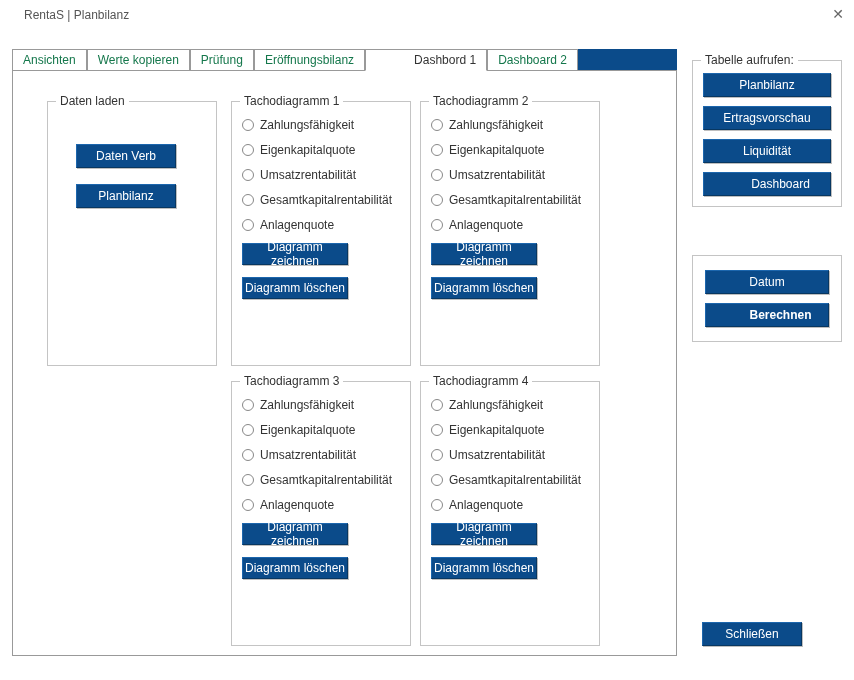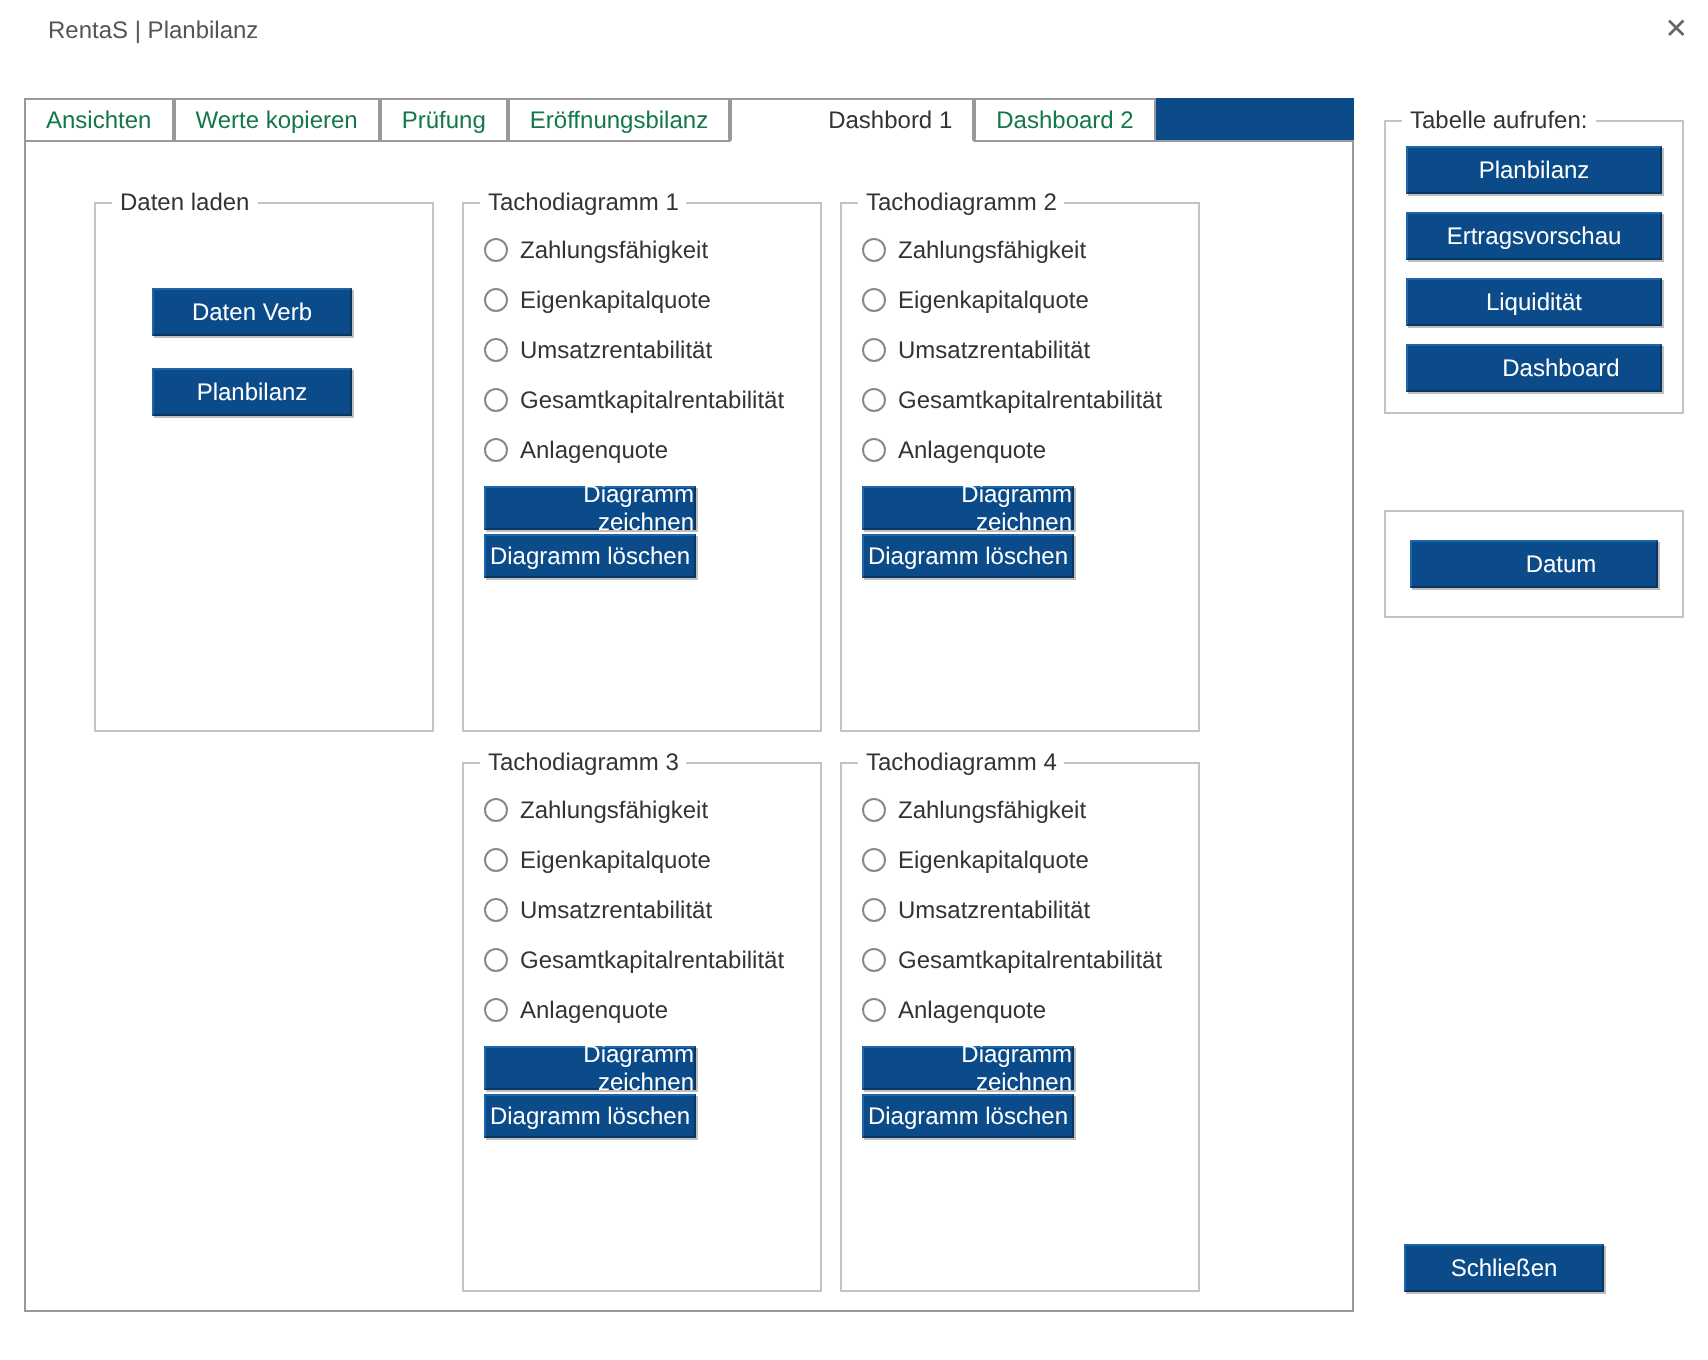--- a/index.html
+++ b/index.html
@@ -163,21 +163,21 @@
   
   .tacho-inner {
     position: absolute;
     left: 10px;
     top: 16px;
     right: 10px;
   }
   .tacho-btns {
     margin-top: 6px;
   }
-  .tacho-btns .btn { margin-bottom: 2px; text-align: right; }
+  .tacho-btns .btn { margin-bottom: 12px; }
 </style>
 </head>
 <body>
 
 <div class="title-bar">
   <span>RentaS | Planbilanz</span>
   <span class="close-x">✕</span>
 </div>
 
 <div class="main-area">
@@ -328,16 +328,17 @@
   <div class="rp-group">
     <div class="rp-title">Tabelle aufrufen:</div>
     <div class="rp-btn">Planbilanz</div>
     <div class="rp-btn">Ertragsvorschau</div>
     <div class="rp-btn">Liquidität</div>
     <div class="rp-btn">Dashboard</div>
   </div>
 
   <div class="rp-group" style="padding:14px 12px;">
     <div class="rp-btn">Datum</div>
+    <div class="rp-btn bold">Berechnen</div>
   </div>
 </div>
 
 <div class="btn close-btn">Schließen</div>
 
 </body></html>

